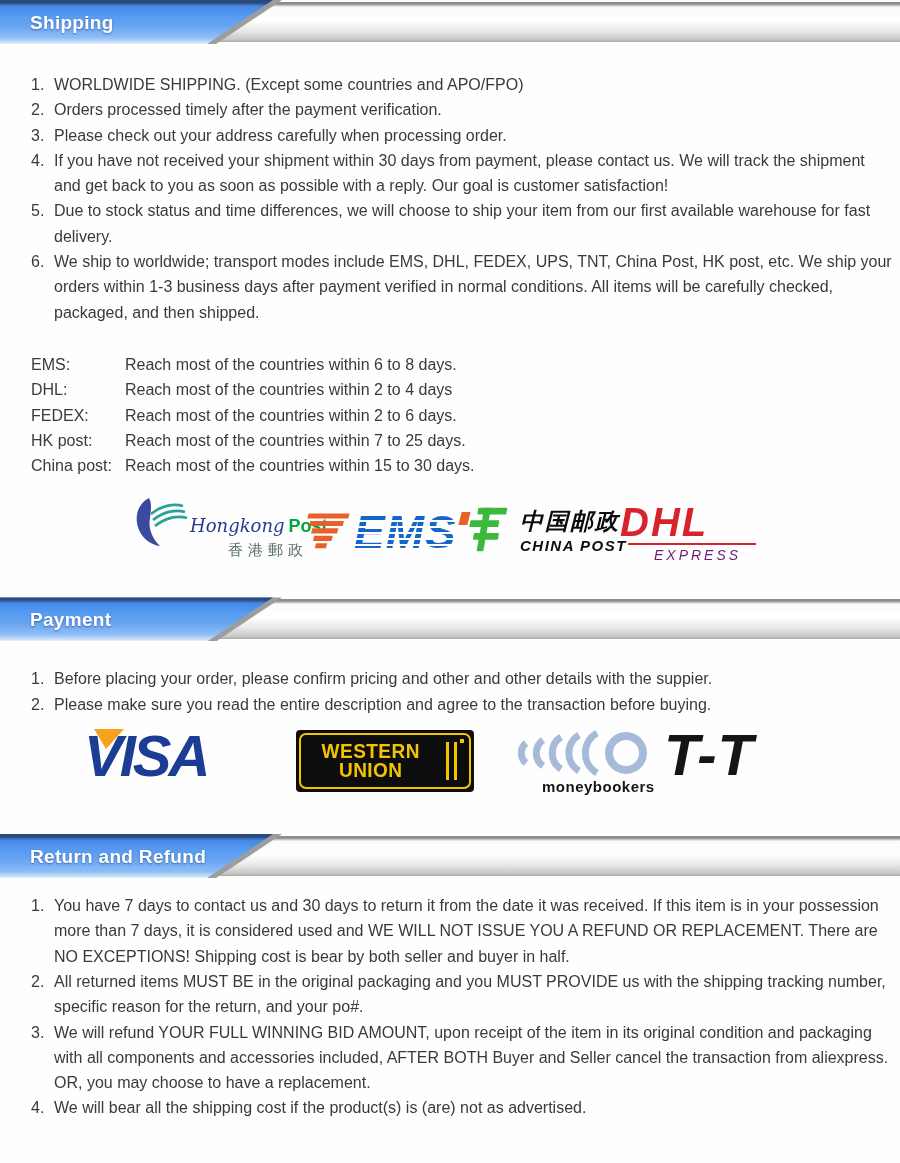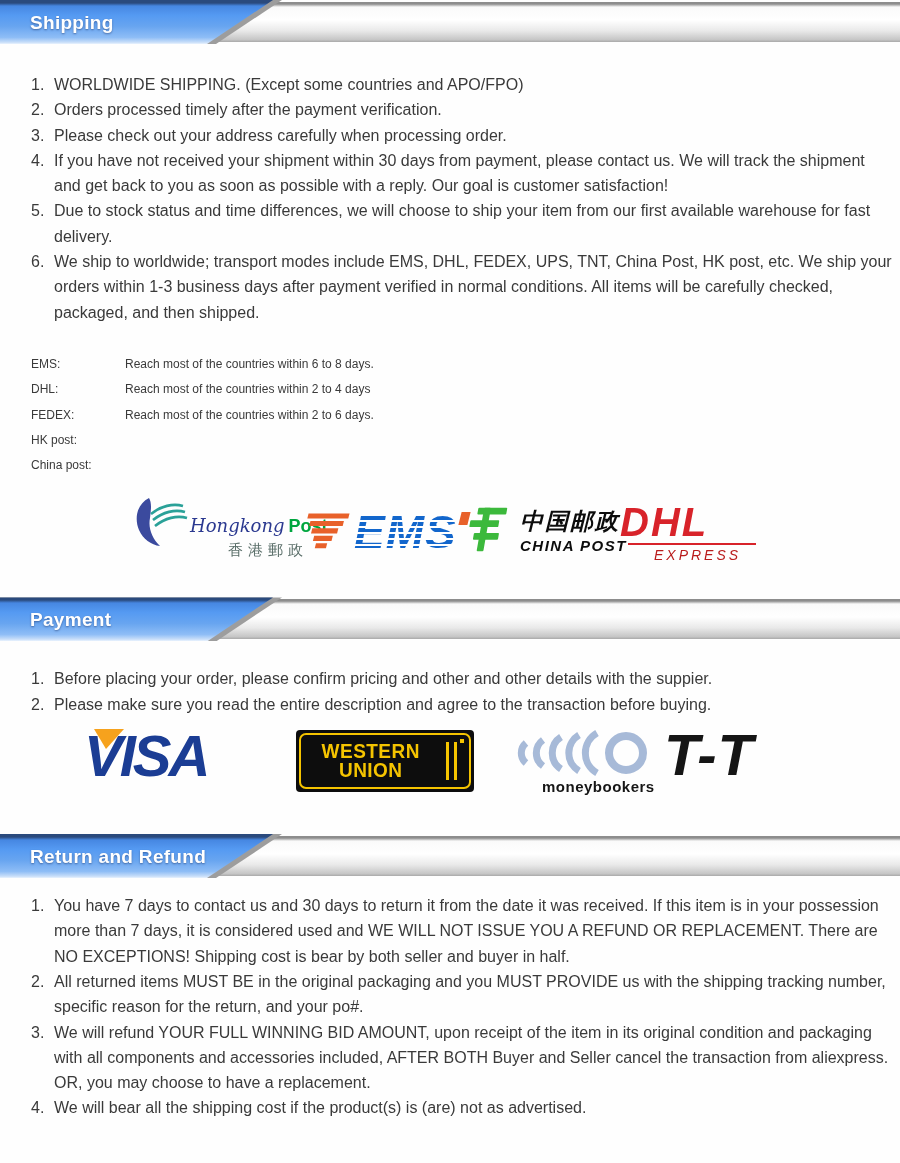--- a/index.html
+++ b/index.html
@@ -21,21 +21,21 @@
   
   .list{padding:0 6px 0 31px;}
   .list-item{display:flex;font-size:16px;line-height:25.3px;}
   .li-num{flex:0 0 23px;}
   .li-text{flex:1;}
   .m-top-28{margin-top:28px;} .m-top-27{margin-top:27px;} .m-top-25{margin-top:25px;}
   .m-top-19{margin-top:19px;} .m-top-32{margin-top:32px;} .m-top-15{margin-top:15px;}
 
   
   .carriers{padding-left:31px;}
-  .carrier-row{display:flex;font-size:12px;line-height:25.3px;align-items:center;}
+  .carrier-row{display:flex;font-size:16px;line-height:25.3px;align-items:center;}
   .carrier-name{flex:0 0 94px;}
   .carrier-desc{flex:1;}
 
   
   .logo-row{position:relative;}
   .ship-logos{margin-top:16px;height:84px;}
   .pay-logos{margin-top:5px;height:80px;}
   .logo{position:absolute;display:flex;align-items:flex-start;}
 
   
@@ -59,21 +59,21 @@
   
   .cp{left:460px;top:8px;}
   .cp-text{display:flex;flex-direction:column;padding-top:6px;margin-left:6px;color:#0c0c0c;font-style:italic;}
   .cp-cn{font-size:23px;font-weight:bold;letter-spacing:2px;line-height:26px;}
   .cp-en{font-size:15px;font-weight:bold;letter-spacing:1.5px;margin-top:3px;}
 
   
   .dhl{left:620px;top:10px;flex-direction:column;}
   .dhl-text{font-style:italic;font-weight:900;font-size:40px;line-height:36px;letter-spacing:2px;color:#d8232a;}
   .dhl-line{width:128px;height:2px;background:#d8232a;margin:3px 0 2px 8px;}
-  .dhl-sub{font-style:italic;font-size:14px;letter-spacing:3px;color:#b91c1c;margin-left:34px;}
+  .dhl-sub{font-style:italic;font-size:14px;letter-spacing:3px;color:#701a75;margin-left:34px;}
 
   
   .visa{left:84px;top:4px;}
   .visa-flag{position:absolute;left:10px;top:3px;width:30px;height:20px;background:#f6a21d;
     -webkit-clip-path:polygon(0 0,100% 0,40% 100%);clip-path:polygon(0 0,100% 0,40% 100%);}
   .visa-text{position:relative;font-style:italic;font-weight:800;font-size:58px;line-height:60px;
     letter-spacing:-3px;color:#1b3d94;}
 
   
   .wu{left:296px;top:8px;}
@@ -152,24 +152,26 @@
           <span class="carrier-desc">Reach most of the countries within 2 to 4 days</span>
         </div>
 
         <div class="carrier-row">
           <span class="carrier-name">FEDEX:</span>
           <span class="carrier-desc">Reach most of the countries within 2 to 6 days.</span>
         </div>
 
         <div class="carrier-row">
           <span class="carrier-name">HK post:</span>
+          <span class="carrier-desc">Reach most of the countries within 7 to 25 days.</span>
         </div>
 
         <div class="carrier-row">
           <span class="carrier-name">China post:</span>
+          <span class="carrier-desc">Reach most of the countries within 15 to 30 days.</span>
         </div>
       </div>
 
     <div class="logo-row ship-logos">
 
       <div class="logo hk">
         <svg width="66" height="66" viewBox="0 0 66 66">
           <path d="M27 4 C15 10 12 24 17 36 C21 45 29 51 38 52 C30 44 26 34 28 24 C29 16 30 9 27 4 Z" fill="#3b4a9e"></path>
           <path d="M29 20 C39 12 51 9 61 12" stroke="#2aa198" stroke-width="2.6" fill="none"></path>
           <path d="M31 26 C41 18 53 15 63 18" stroke="#2aa198" stroke-width="2.6" fill="none"></path>

